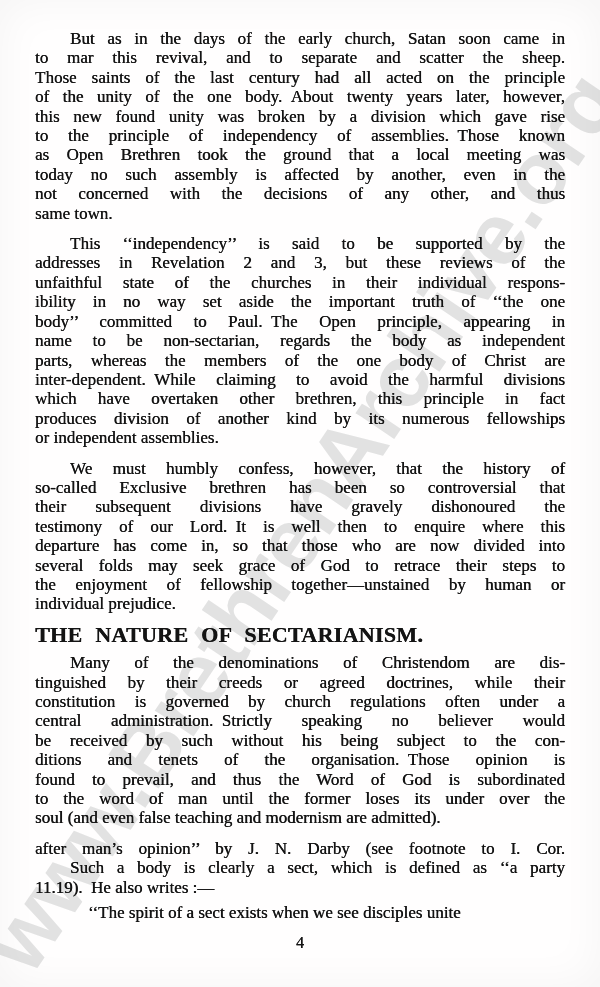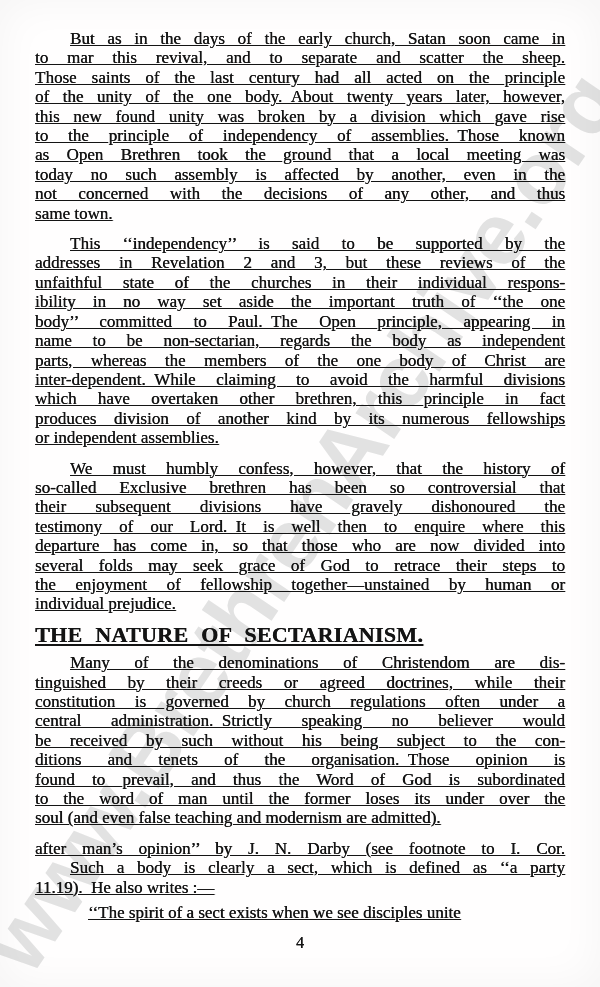--- a/index.html
+++ b/index.html
@@ -39,21 +39,20 @@
     user-select: none;
   }
   .text-area {
     position: absolute;
     left: 35px;
     top: 29px;
     width: 530px;
     z-index: 1;
     font-size: 17px;
     line-height: 19.4px;
-    text-decoration: underline;
   }
   .block {
     margin: 0 0 11px 0;
   }
   .line {
     text-align: justify;
     text-align-last: justify;
     text-shadow: 0.3px 0 0 currentColor;
     white-space: normal;
   }

